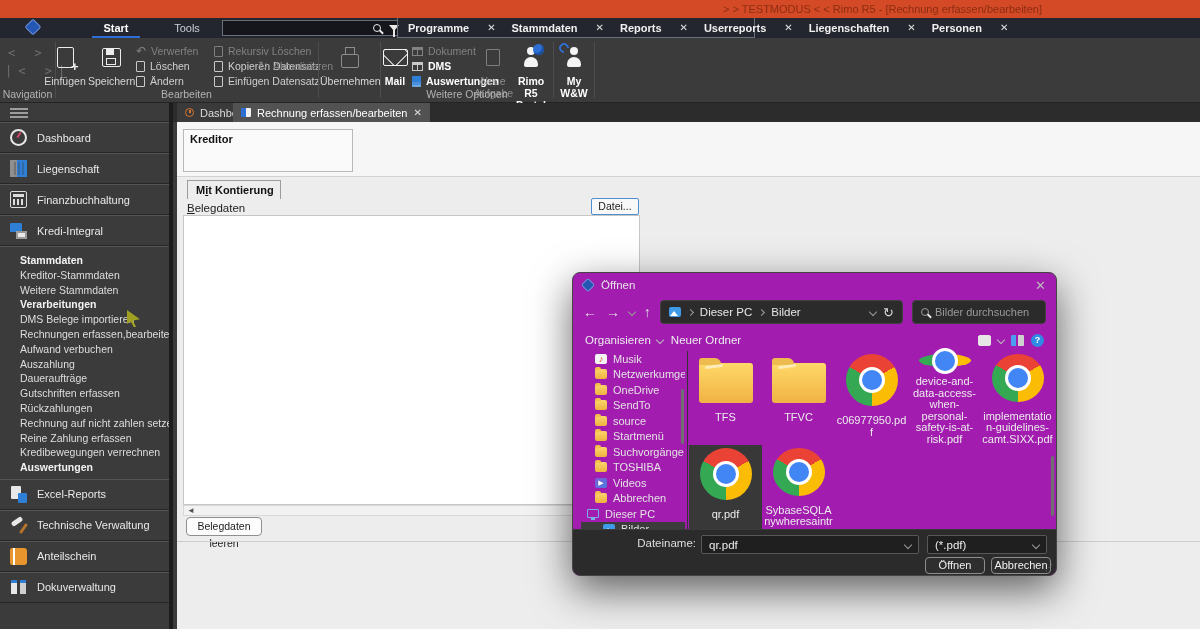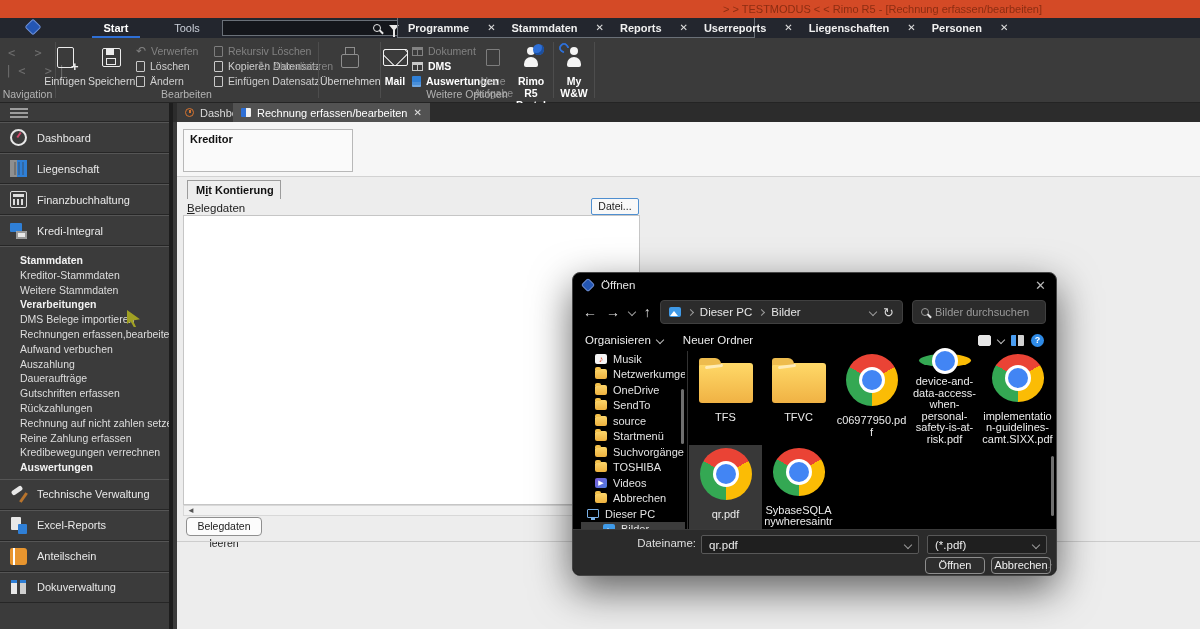--- a/index.html
+++ b/index.html
@@ -103,21 +103,21 @@
   .kreditor{left:6px;top:7px;width:170px;height:43px;background:#fafafa;border:1px solid #b8b8b8;padding:3px 6px;font-weight:700;color:#111}
   .konttab{left:10px;top:58px;width:94px;height:19px;background:#ededed;border:1px solid #9c9c9c;border-bottom:0;padding:3px 0 0 8px;font-weight:700;color:#111}
   .beleglbl{left:10px;top:80px;font-size:11.5px;color:#222}
   .accel{text-decoration:underline}
   .dateibtn{left:414px;top:76px;width:48px;height:17px;background:#f8f8f8;border:1px solid #4f8fd0;border-radius:2px;font-size:10.5px;color:#222;text-align:center;line-height:15px;cursor:default}
   .whitepanel{left:6px;top:93px;width:457px;height:290px;background:#fff;border:1px solid #c6c6c6}
   .hscroll{left:6px;top:383px;width:457px;height:11px;background:#f2f2f2;border:1px solid #d8d8d8;color:#555;font-size:8px;line-height:9px;padding-left:3px}
   .leerenbtn{left:9px;top:395px;width:76px;height:19px;background:#fcfcfc;border:1px solid #8f8f8f;border-radius:4px;font-size:10.5px;color:#222;text-align:center;line-height:17px}
   .mainhr{left:0;top:419px;width:1023px;height:1px;background:#cdcdcd}
   
-  .dialog{left:572px;top:272px;width:485px;height:304px;background:#000000;border:1px solid #454545;border-radius:8px;
+  .dialog{left:572px;top:272px;width:485px;height:304px;background:#a21caf;border:1px solid #454545;border-radius:8px;
     box-shadow:0 14px 40px rgba(0,0,0,.6);overflow:hidden;color:#e4e4e4;font-size:11.5px}
   .dtitle{left:0;top:0;width:100%;height:24px;display:flex;align-items:center;padding:0 10px;gap:8px}
   .dlogo{width:10px;height:10px;background:#2456b3;transform:rotate(45deg);border-radius:2px;border:1px solid #6d8fd6}
   .dclose{margin-left:auto;color:#b9b9b9;font-size:13px}
   .dnav{left:0;top:24px;width:100%;height:30px;display:flex;align-items:center;padding:0 10px;gap:9px;color:#e0e0e0}
   .chv{display:inline-block;width:6px;height:6px;border-right:1.5px solid currentColor;border-bottom:1.5px solid currentColor;transform:rotate(45deg)}
   .chv.r{transform:rotate(-45deg);width:5px;height:5px}
   .crumb{width:250px;height:24px;background:#2b2b2b;border:1px solid #404040;border-radius:4px;display:flex;align-items:center;gap:7px;padding:0 8px;color:#e6e6e6}
   .crumb .sp{flex:1}
   .dsearch{width:134px;height:24px;background:#2b2b2b;border:1px solid #404040;border-radius:4px;display:flex;align-items:center;gap:6px;padding:0 8px;color:#9a9a9a}
@@ -365,26 +365,26 @@
       <div class="row">Auszahlung</div>
       <div class="row">Daueraufträge</div>
       <div class="row">Gutschriften erfassen</div>
       <div class="row">Rückzahlungen</div>
       <div class="row">Rechnung auf nicht zahlen setzen</div>
       <div class="row">Reine Zahlung erfassen</div>
       <div class="row">Kredibewegungen verrechnen</div>
       <div class="row hdr">Auswertungen</div>
     </div>
     <div class="sitem">
+        <span class="sic ic-excel"></span>
+        <span>Excel-Reports</span>
+      </div>
+    <div class="sitem">
         <span class="sic ic-hammer"></span>
         <span>Technische Verwaltung</span>
-      </div>
-    <div class="sitem">
-        <span class="sic ic-excel"></span>
-        <span>Excel-Reports</span>
       </div>
     <div class="sitem">
         <span class="sic ic-book"></span>
         <span>Anteilschein</span>
       </div>
     <div class="sitem">
         <span class="sic ic-binder"></span>
         <span>Dokuverwaltung</span>
       </div>
   </div>
@@ -428,21 +428,21 @@
       <div class="dsearch">
         <span class="mag" style="border-color:#9a9a9a"></span>
         <input placeholder="Bilder durchsuchen" style="">
       </div>
     </div>
     <div class="abs dtools">
       <span style="display:flex;align-items:center;gap:6px">
           <span>Organisieren</span>
           <span class="chv" style="color:#bbb"></span>
         </span>
-      <span style="margin-left:12px">Neuer Ordner</span>
+      <span style="">Neuer Ordner</span>
       <span style="margin-left:auto;display:flex;align-items:center;gap:7px">
         <span class="vthumb"></span>
         <span class="chv" style="color:#bbb"></span>
         <span class="vdetail"></span>
         <span class="helpc">?</span>
       </span>
     </div>
     <div class="abs dbody">
       <div class="tree">
         <div class="trow">

